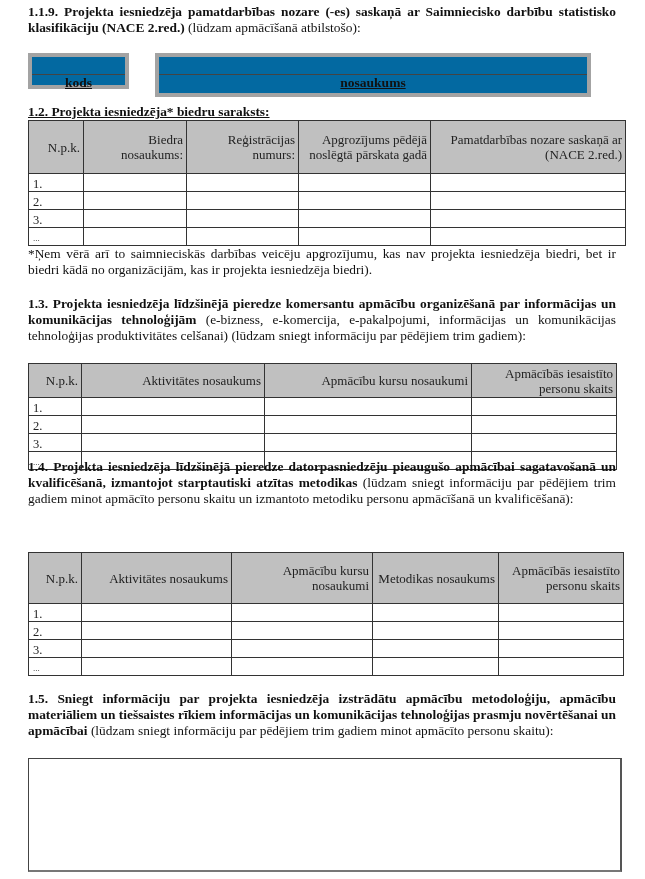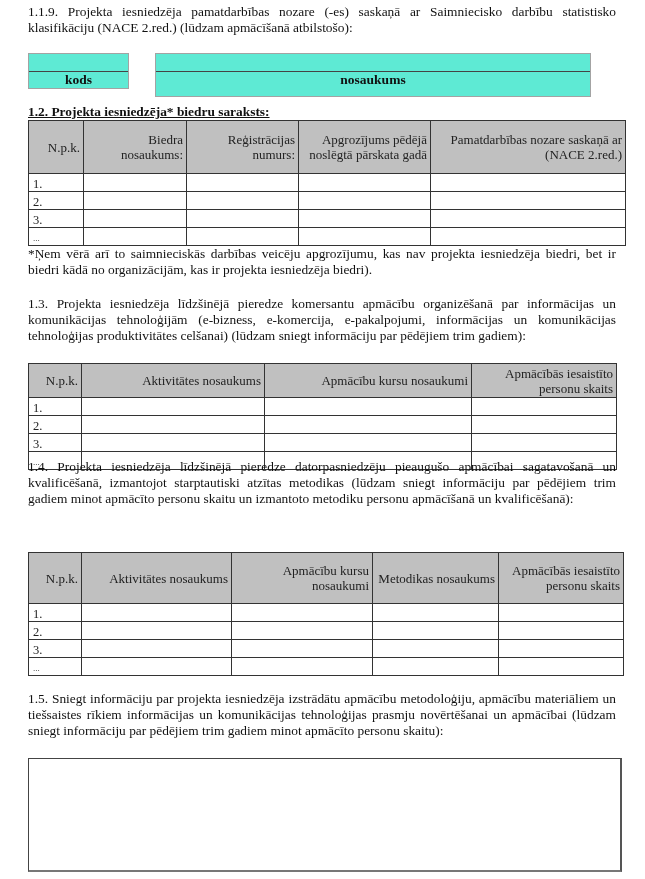--- a/index.html
+++ b/index.html
@@ -1,20 +1,20 @@
 <!DOCTYPE html>
 <html><head>
 <meta charset="utf-8">
 <style>
   html, body { margin:0; padding:0; background:#ffffff; }
   body { width:645px; height:879px; position:relative; overflow:hidden;
          font-family:"Liberation Serif", "DejaVu Serif", serif; color:#111; }
   .p { position:absolute; left:28px; font-size:13.4px; line-height:16px; text-align:justify; }
-  .p b { font-weight:normal; }
-  .box { position:absolute; border:1px solid #a3a3a3; background:#5eead4; box-sizing:border-box; }
+  .p b { font-weight:bold; }
+  .box { position:absolute; border:4px solid #a3a3a3; background:#0369a1; box-sizing:border-box;text-decoration:underline; }
   .box .top { height:17px; border-bottom:1px solid #444; }
   .box .lbl { text-align:center; font-weight:bold; font-size:13.5px; line-height:16px; }
   table.t { position:absolute; border-collapse:collapse; table-layout:fixed; }
   table.t td, table.t th { border:1px solid #333; padding:0 3px; font-size:13px; font-weight:normal; }
   table.t th { background:#c0c0c0; text-align:right; line-height:15px; color:#222; }
   table.t td { height:17px; line-height:14px; vertical-align:bottom; font-size:12.5px; color:#222; }
   table.t td.num { padding-left:4px; }
   .area { position:absolute; left:28px; top:758px; width:594px; height:114px; border:1px solid #444;
           border-right:2px solid #555; border-bottom:2px solid #777; box-sizing:border-box; }
 </style>

